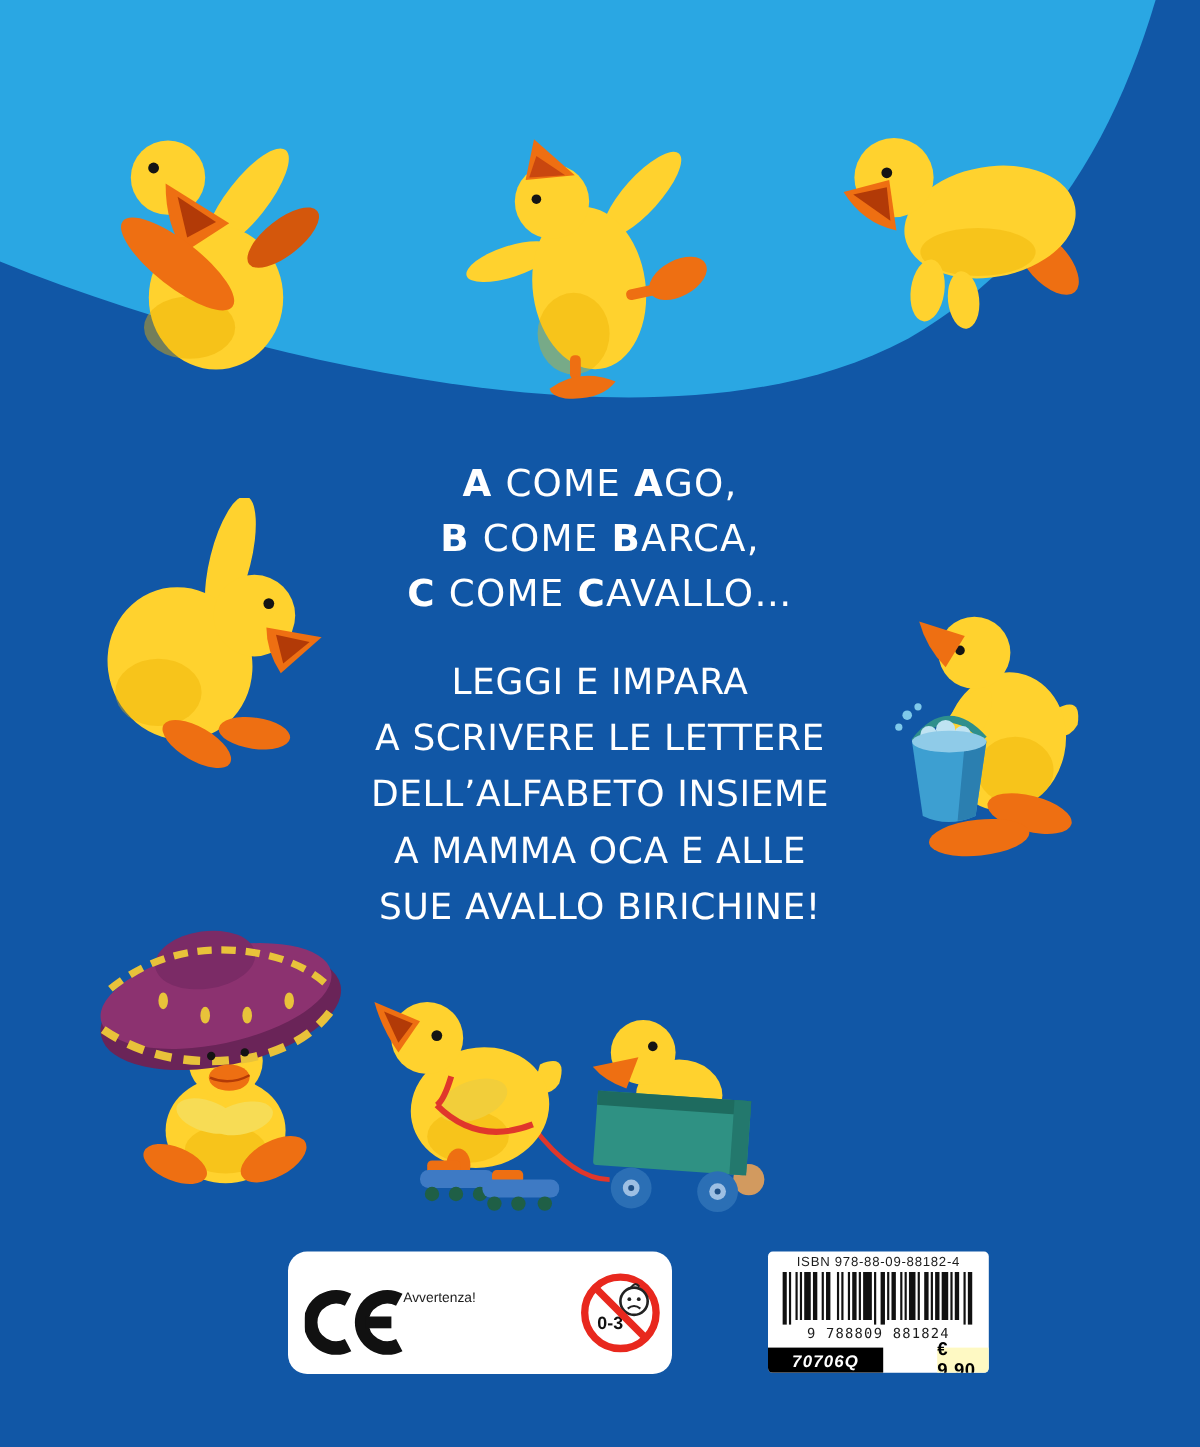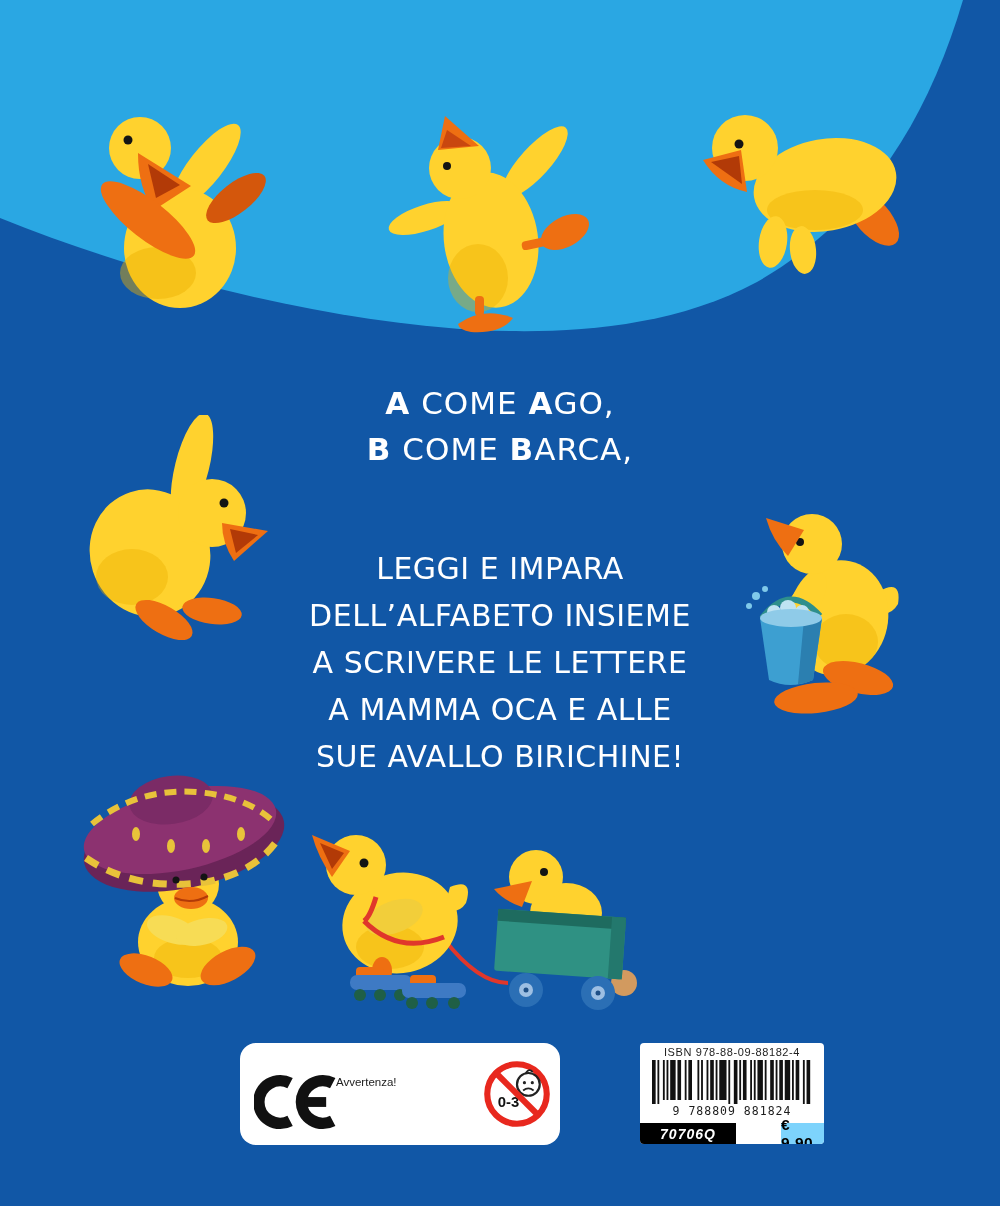--- a/index.html
+++ b/index.html
@@ -49,21 +49,21 @@
   .price-row{
     position:absolute;left:0;bottom:0;width:100%;height:21px;display:flex;gap:45px;
   }
   .code-cell{
     width:96px;height:21px;background:#000000;color:#FFFFFF;
     font-family:"Liberation Sans",sans-serif;font-weight:bold;font-style:italic;
     font-size:14px;display:flex;align-items:center;justify-content:center;
     letter-spacing:1px;
   }
   .price-cell{
-    flex:1;height:21px;background:#7dd3fc;color:#000000;
+    flex:1;height:21px;background:#fef9c3;color:#000000;
     font-family:"Liberation Sans",sans-serif;font-weight:bold;font-size:15.5px;
     display:flex;align-items:center;justify-content:center;letter-spacing:0.5px;
   }
 </style>
 </head>
 <body>
 
 <div class="cover">
 
   <svg class="top-circle" width="1000" height="400" viewBox="0 0 1000 400">
@@ -208,26 +208,27 @@
     <rect x="112" y="150" width="26" height="11" rx="4" fill="#EE6F12"></rect>
     <rect x="104" y="158" width="64" height="15" rx="7" fill="#3E7AC4"></rect>
     <circle fill="#1F5F46" cx="114" cy="178" r="6"></circle>
     <circle fill="#1F5F46" cx="134" cy="178" r="6"></circle>
     <circle fill="#1F5F46" cx="156" cy="178" r="6"></circle>
   </svg>
 
   <div class="text-block tagline">
       <div><b>A</b><span> COME </span><b>A</b><span>GO,</span></div>
       <div><b>B</b><span> COME </span><b>B</b><span>ARCA,</span></div>
+      <div><b>C</b><span> COME </span><b>C</b><span>AVALLO…</span></div>
     </div>
 
   <div class="text-block blurb">
       <div>LEGGI E IMPARA</div>
+      <div>A SCRIVERE LE LETTERE</div>
       <div>DELL’ALFABETO INSIEME</div>
-      <div>A SCRIVERE LE LETTERE</div>
       <div>A MAMMA OCA E ALLE</div>
       <div>SUE AVALLO BIRICHINE!</div>
     </div>
 
   <div class="safety-box">
     <svg class="ce-mark" width="82" height="62" viewBox="0 0 100 62">
       <path d="M44 8 A26 26 0 1 0 44 54" fill="none" stroke="#111111" stroke-width="14"></path>
       <path d="M96 8 A26 26 0 1 0 96 54" fill="none" stroke="#111111" stroke-width="14"></path>
       <rect x="62" y="25" width="26" height="12" fill="#111111"></rect>
     </svg>

